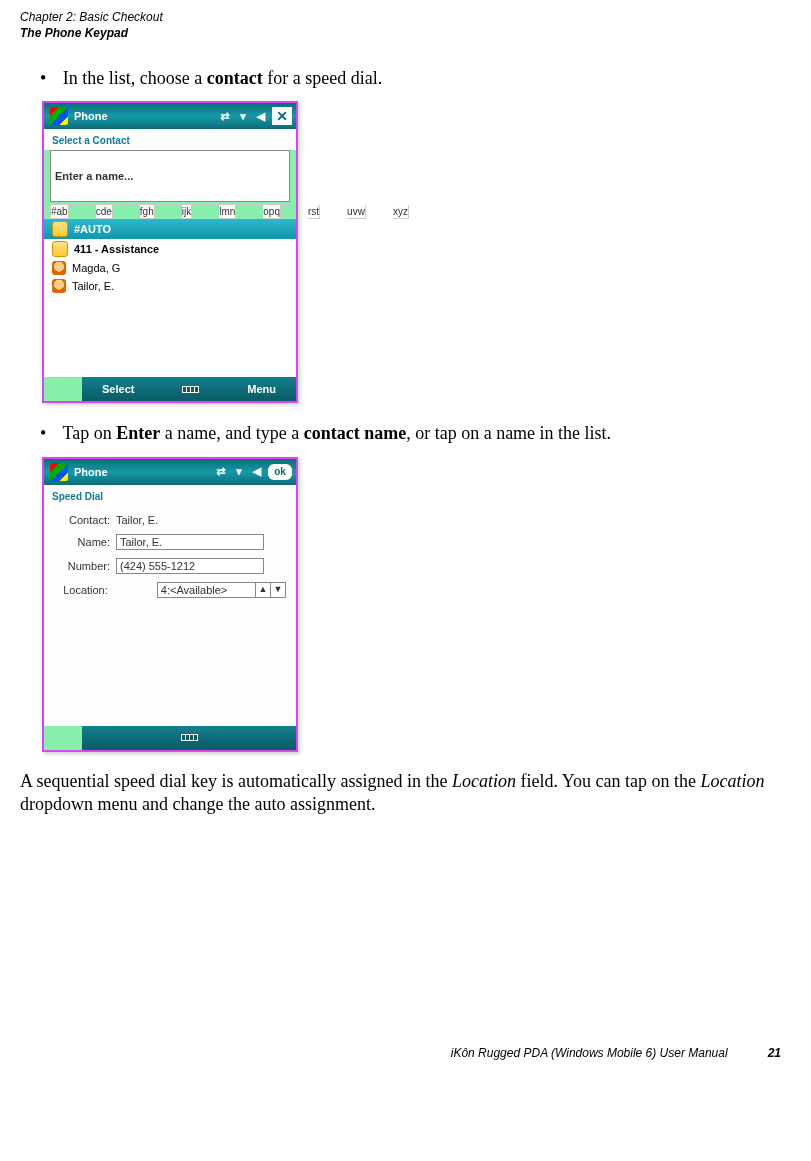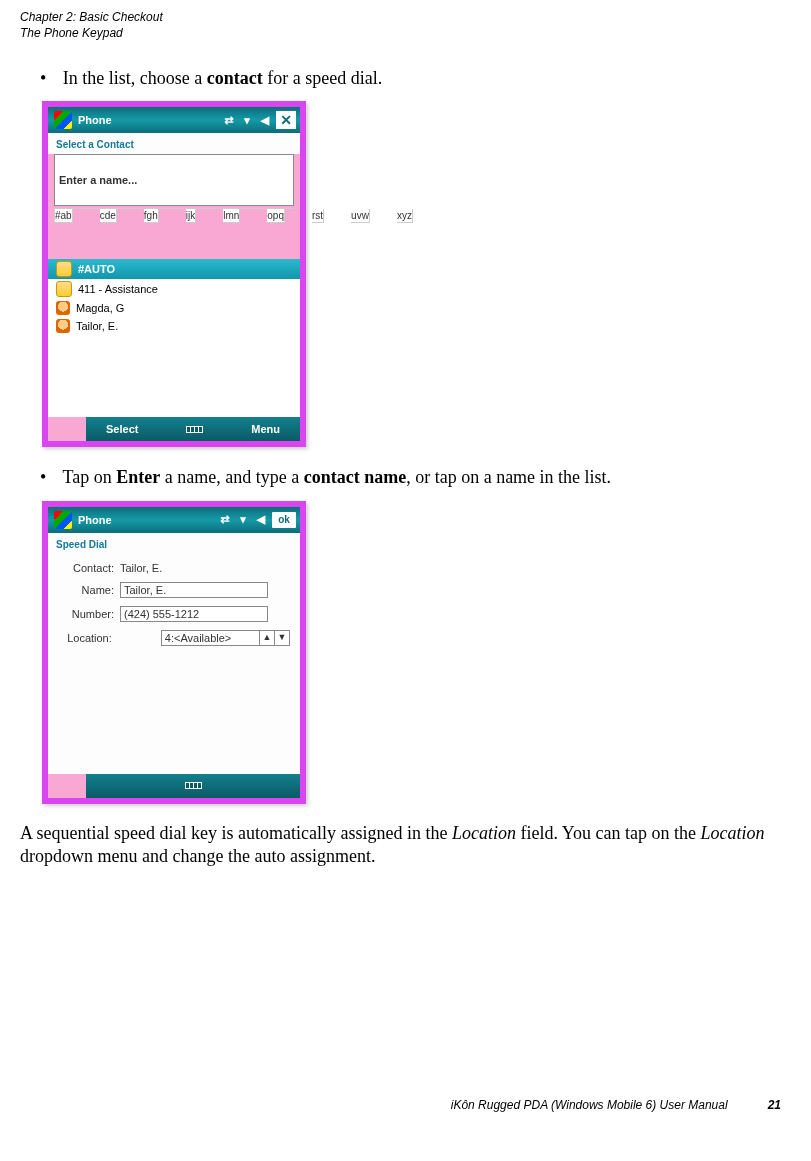--- a/index.html
+++ b/index.html
@@ -14,41 +14,41 @@
     padding: 10px 30px 20px 20px;
     box-sizing: border-box;
   }
   .header-right {
     font-style: italic;
     font-family: Verdana, sans-serif;
     font-size: 12px;
     line-height: 1.3;
     margin-bottom: 25px;
   }
-  .header-right .bold-line { font-weight: normal; }
+  .header-right .bold-line { font-weight: bold; }
   .bullet {
     margin-left: 20px;
     font-size: 18px;
     line-height: 1.4;
     margin-bottom: 10px;
   }
   .bullet::before { content: "•"; margin-right: 12px; }
   .body-text {
     font-size: 18px;
     line-height: 1.3;
     margin-top: 10px;
     margin-bottom: 10px;
   }
   .body-text .italic { font-style: italic; }
   .screenshot {
     width: 252px;
-    border: 6px solid #d946ef;
+    border: 2px solid #d946ef;
     margin-left: 22px;
     margin-bottom: 18px;
-    background: #f9a8d4;
+    background: #86efac;
     box-shadow: 2px 2px 4px rgba(0,0,0,0.2);
     font-family: Tahoma, sans-serif;
   }
   
   .tbar {
     height: 26px;
     background: linear-gradient(to bottom, #0b6d78 0%, #159aa8 50%, #0b6d78 100%);
     color: white;
     display: flex;
     align-items: center;
@@ -84,21 +84,21 @@
   }
   .tbar .ok {
     width: 24px; height: 16px;
     background: white;
     color: #0b6d78;
     font-size: 10px;
     font-weight: bold;
     line-height: 16px;
     text-align: center;
     margin-right: 4px;
-    border-radius: 1px;
+    border-radius: 6px;
   }
   .subhead {
     font-size: 10px;
     font-weight: bold;
     color: #157a9a;
     padding: 6px 8px 4px 8px;
     background: #fdfdfd;
   }
   .name-input {
     margin: 0 6px 2px 6px;
@@ -122,21 +122,20 @@
     border-bottom: 1px solid #ccc;
     text-align: center;
     font-size: 10px;
     padding: 1px 0;
     color: #333;
     background: #fdfdfd;
   }
   .list-area {
     min-height: 158px;
     background: white;
-    margin-top: 36px;
   }
   .list-row {
     display: flex; align-items: center;
     padding: 2px 8px;
     font-size: 11px;
   }
   .list-row.sel {
     background: linear-gradient(to bottom, #2bb9cf, #1296ab);
     color: white;
     font-weight: bold;
@@ -256,21 +255,21 @@
       <div class="cell">opq</div>
       <div class="cell">rst</div>
       <div class="cell">uvw</div>
       <div class="cell">xyz</div>
     </div>
     <div class="list-area">
       <div class="list-row sel">
         <div class="rico card"></div>
         <span>#AUTO</span>
       </div>
-      <div class="list-row" style="font-weight:normal;">
+      <div class="list-row" style="font-weight:bold;">
         <div class="rico card"></div>
         <span>411 - Assistance</span>
       </div>
       <div class="list-row">
         <div class="rico"></div>
         <span>Magda, G</span>
       </div>
       <div class="list-row">
         <div class="rico"></div>
         <span>Tailor, E.</span>

